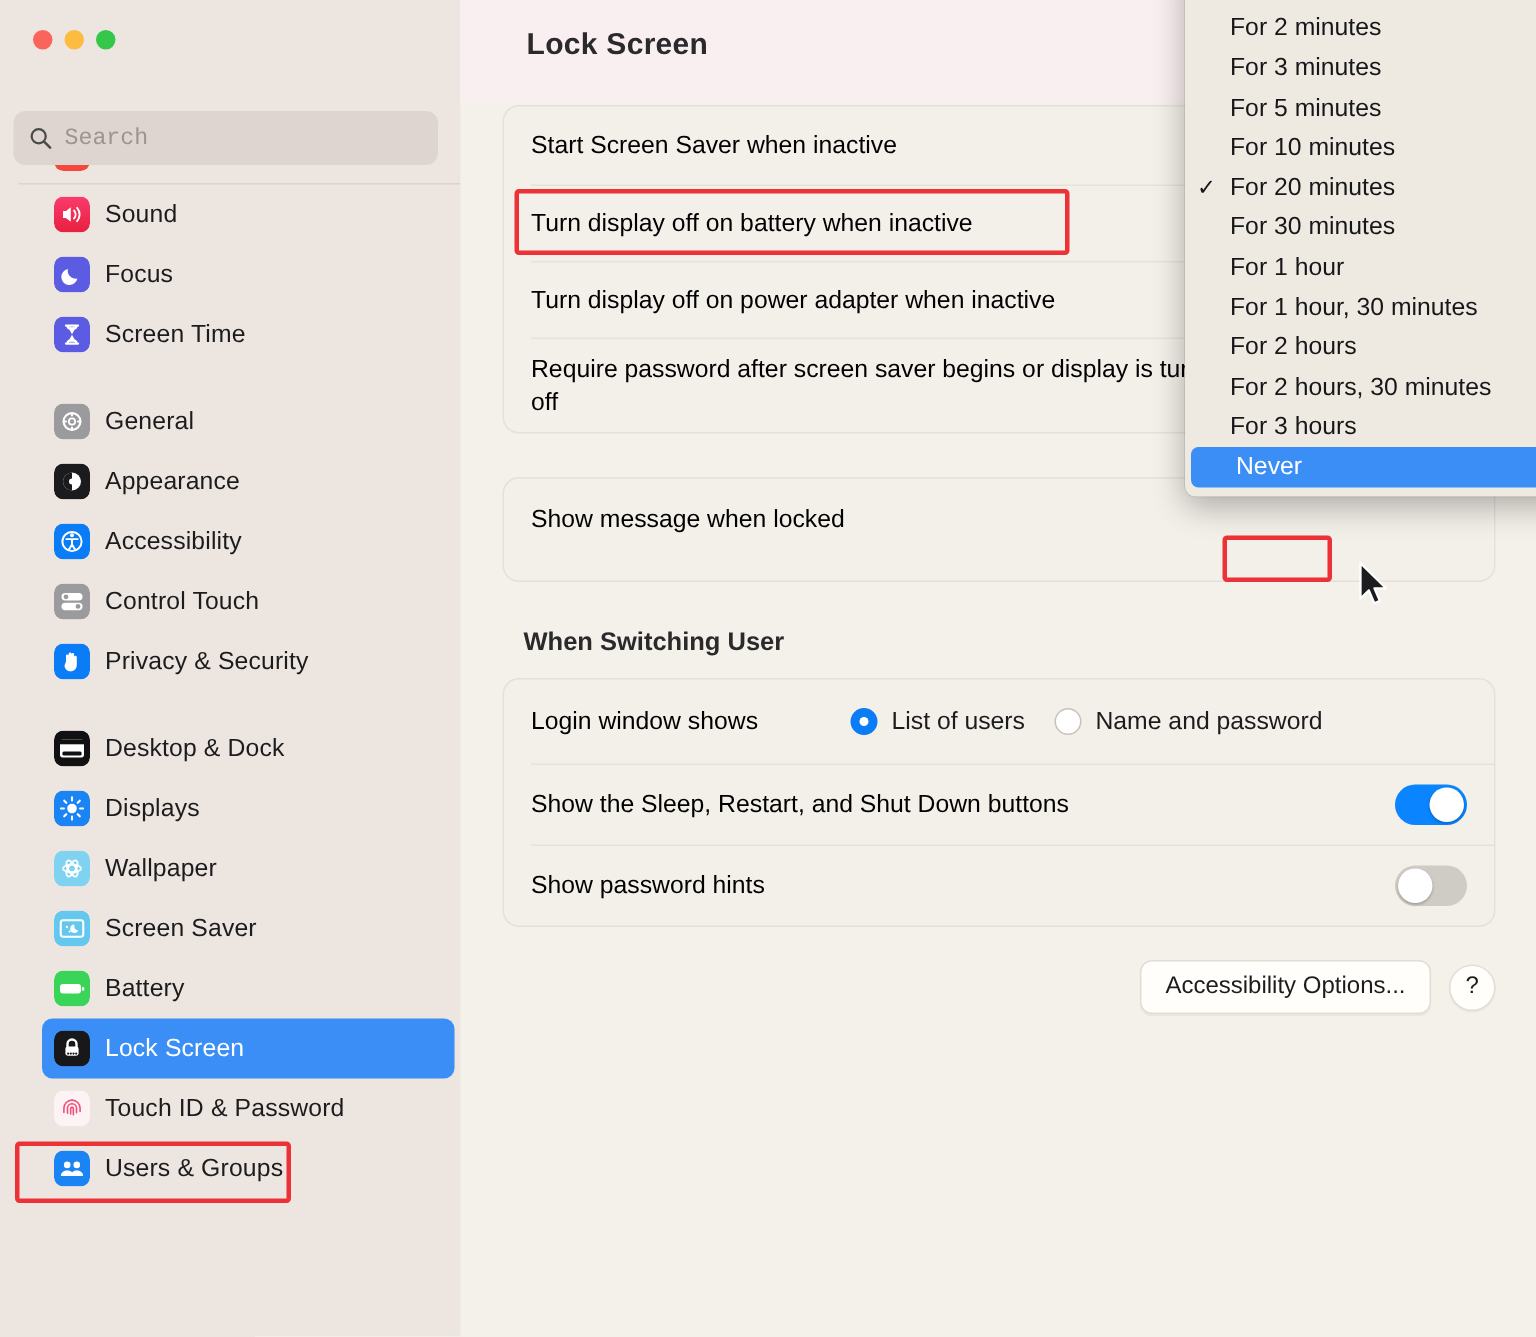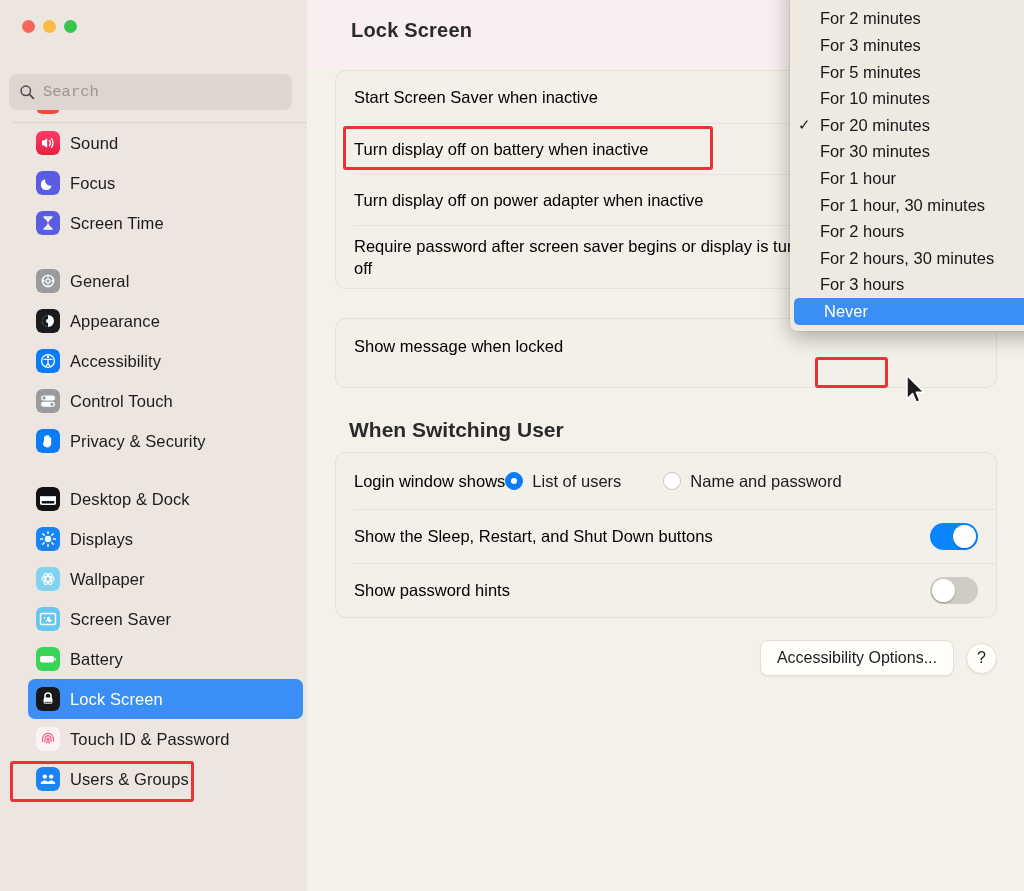--- a/index.html
+++ b/index.html
@@ -89,28 +89,28 @@
   #card1 .row.r2 { height: 50px; }
   #card1 .row.r3 { height: 50px; }
   #card1 .row.r4 { height: 62px; }
   #card1 .row.r4 .rlabel { max-width: 470px; }
 
   #card2 { top: 318px; height: 70px; }
   #card2 .row { height: 54px; }
 
   #section-title {
     position: absolute; left: 42px; top: 418px;
-    font-size: 21px; font-weight: bold; color: #2a2a2c;
+    font-size: 17px; font-weight: bold; color: #2a2a2c;
   }
   #card3 { top: 452px; }
   #card3 .row.s1 { height: 56px; }
   #card3 .row.s2 { height: 53px; }
   #card3 .row.s3 { height: 53px; }
 
-  .radio-group { display: flex; gap: 42px; }
+  .radio-group { display: flex; margin-left: 62px; gap: 20px; }
   .radio-opt { display: flex; align-items: center; gap: 9px; }
   .radio-dot {
     width: 18px; height: 18px; border-radius: 50%;
     border: 1px solid #c9c2ba; background: #fff;
     display: flex; align-items: center; justify-content: center;
   }
   .radio-dot.on { background: #0a7cf6; border-color: #0a7cf6; }
   .radio-dot.on::after { content: ""; width: 6px; height: 6px; border-radius: 50%; background: #fff; }
   .radio-opt .rtext { font-size: 16.5px; color: #1c1c1e; }
 

